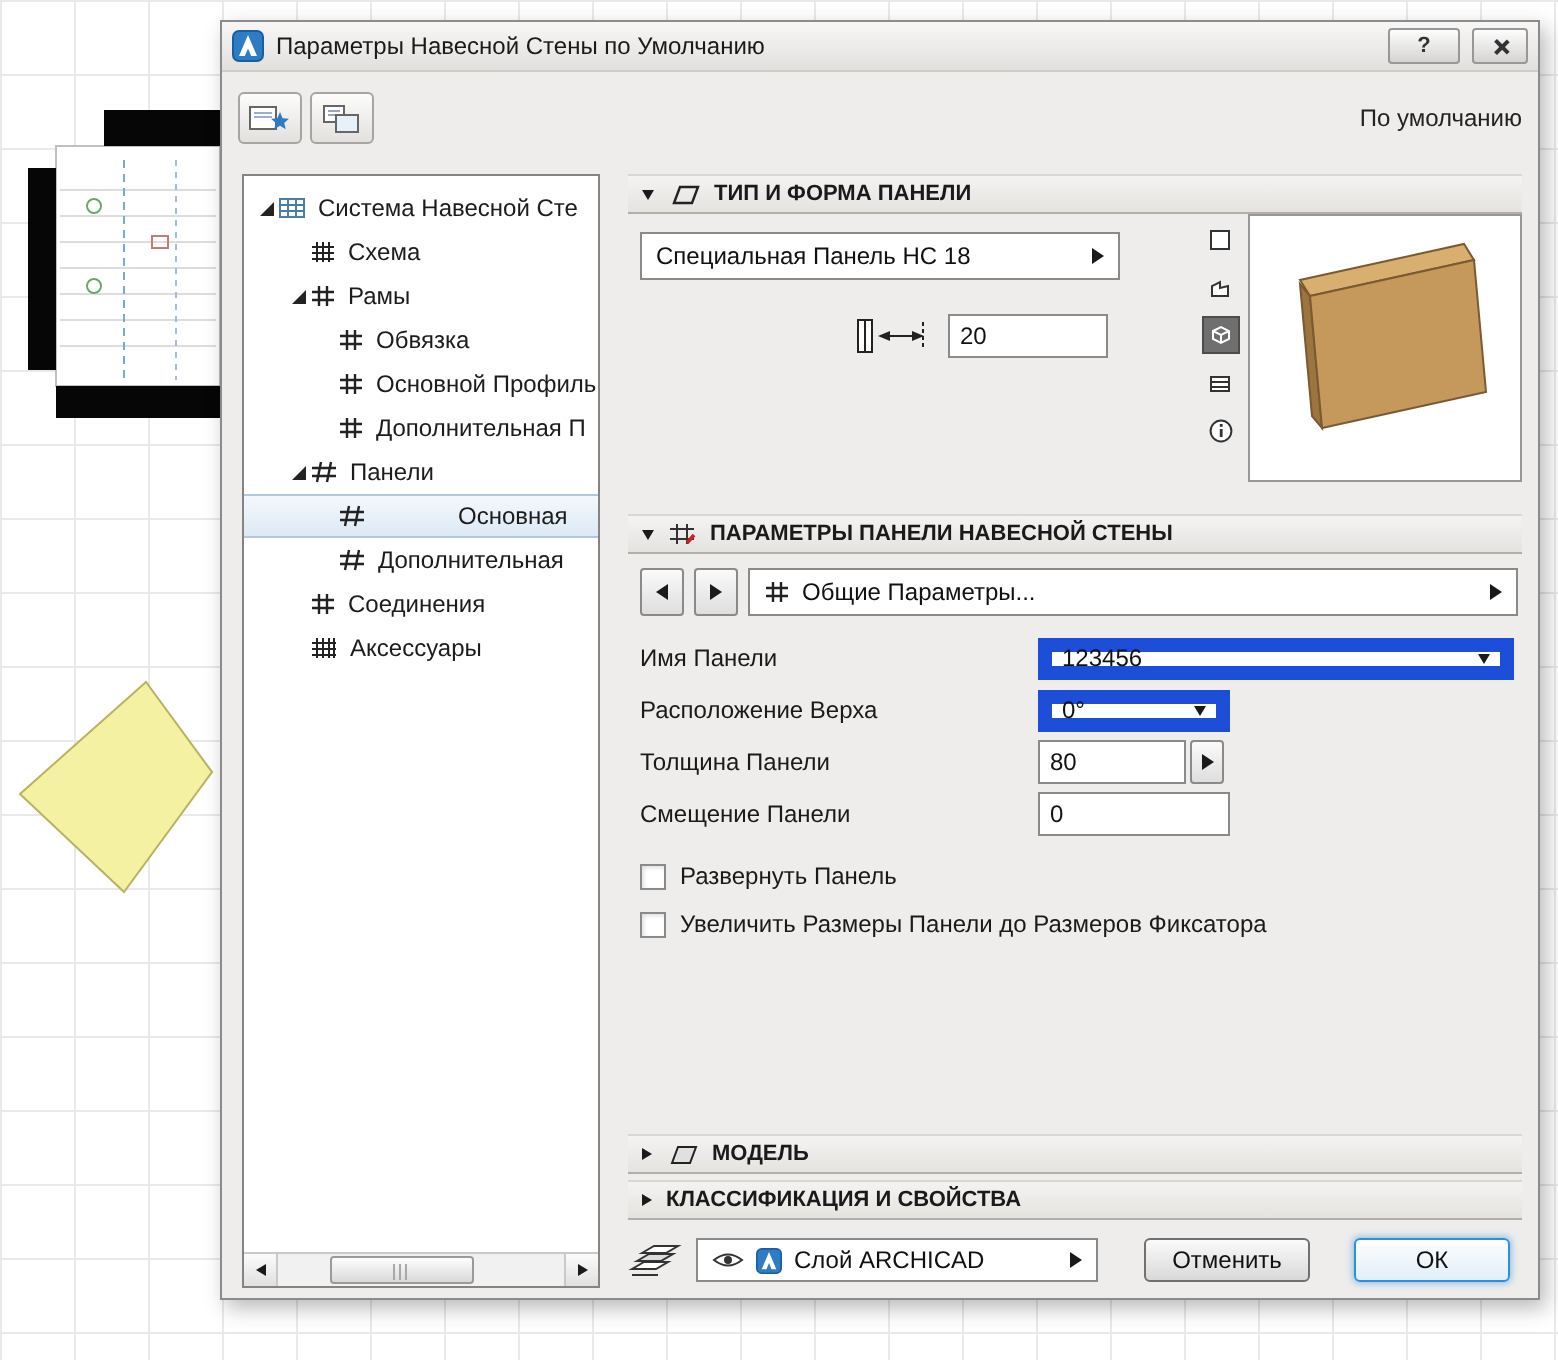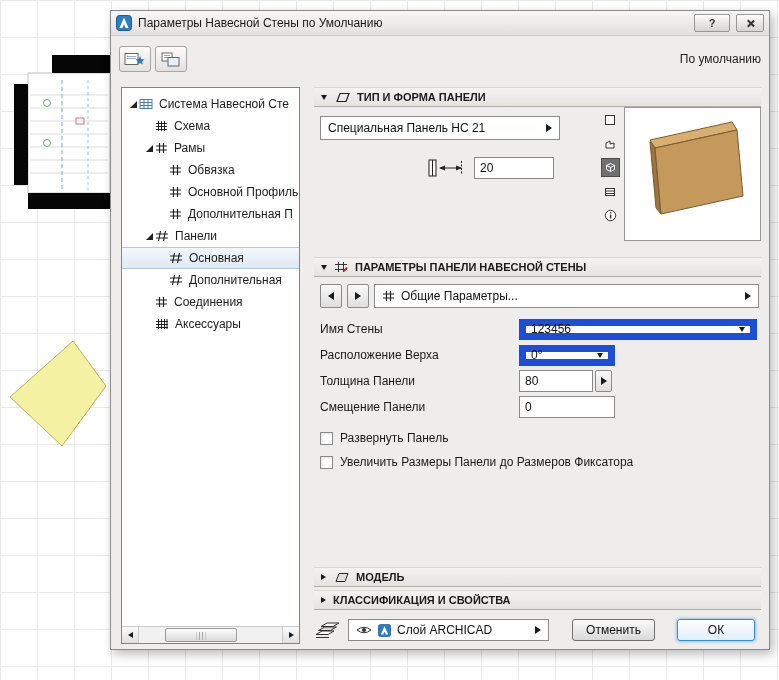--- a/index.html
+++ b/index.html
@@ -40,21 +40,21 @@
   
   .tree{position:absolute;left:10px;top:76px;width:179px;bottom:5px;background:#fff;
     border:1px solid #848484;display:flex;flex-direction:column;overflow:hidden;}
   .tree-items{flex:1;padding-top:5px;overflow:hidden;}
   .titem{height:22px;display:flex;align-items:center;font-size:12px;color:#1c1c1c;white-space:nowrap;}
   .titem .slot{width:12px;display:flex;justify-content:center;flex:0 0 12px;}
   .lvl0{padding-left:5px;}
   .lvl1{padding-left:21px;}
   .lvl2{padding-left:47px;}
   .titem svg{margin-right:6px;flex:0 0 auto;}
-  .titem.sel{background:linear-gradient(#f3f8fc,#dde9f5);border-top:1px solid #b2c8dd;border-bottom:1px solid #b2c8dd;height:22px;}
+  .titem.sel{background:linear-gradient(#f3f8fc,#dde9f5);border-top:1px solid #b2c8dd;border-bottom:1px solid #b2c8dd;height:22px;gap:40px;}
 
   .hscroll{height:17px;border-top:1px solid #c9c9c9;background:#f1f1f1;display:flex;align-items:center;}
   .sc-btn{width:17px;height:16px;display:flex;align-items:center;justify-content:center;
     background:linear-gradient(#fbfbfb,#e0e0e0);border-right:1px solid #c9c9c9;}
   .sc-btn.right{border-left:1px solid #c9c9c9;border-right:none;margin-left:auto;}
   .sc-thumb{width:72px;height:14px;margin-left:26px;border:1px solid #9a9a9a;border-radius:2px;
     background:linear-gradient(#fdfdfd,#d9d9d9);position:relative;}
   .sc-thumb::before{content:"";position:absolute;left:50%;top:3px;transform:translateX(-50%);
     width:9px;height:8px;background:repeating-linear-gradient(90deg,#a8a8a8 0 1px,transparent 1px 3px);}
 
@@ -288,21 +288,21 @@
     <div class="sec-header">
       <span class="tri-d tri-sm"></span>
       <svg width="16" height="11">
         <polygon points="3,9.5 6,1.5 15,1.5 12,9.5" fill="none" stroke="#222" stroke-width="1.2"></polygon>
       </svg>
       <span>ТИП И ФОРМА ПАНЕЛИ</span>
     </div>
 
     <div class="sec1-body">
       <div class="dd dd-panel-type">
-        <span class="grow">Специальная Панель НС 21</span>
+        <span class="grow">Специальная Панель НС 18</span>
         <span class="tri-r"></span>
       </div>
       <div class="thick-row">
         <svg width="40" height="22">
           <rect x="3" y="3" width="7" height="16" fill="#fff" stroke="#222"></rect>
           <path d="M6.5 3v16" stroke="#222"></path>
           <path d="M14 11 H35" stroke="#222"></path>
           <polygon points="13,11 19,8.5 19,13.5" fill="#222"></polygon>
           <polygon points="36,11 30,8.5 30,13.5" fill="#222"></polygon>
           <path d="M35.5 4 v14" stroke="#222" stroke-dasharray="2 1.5"></path>
@@ -370,21 +370,21 @@
         <div class="dd dd-page">
           <svg width="13" height="12">
             <path d="M4.5 1v10 M8.5 1v10 M1 4h11 M1 8h11" stroke="#222" stroke-width="1.2" fill="none"></path>
           </svg>
           <span class="grow">Общие Параметры...</span>
           <span class="tri-r"></span>
         </div>
       </div>
 
       <div class="frow">
-        <span class="flabel">Имя Стены</span>
+        <span class="flabel">Имя Панели</span>
         <div class="combo combo-wide">
           <span class="grow">123456</span>
           <span class="tri-d tri-sm"></span>
         </div>
       </div>
 
       <div class="frow">
         <span class="flabel">Расположение Верха</span>
         <div class="combo combo-mid">
           <span class="grow">0°</span>

